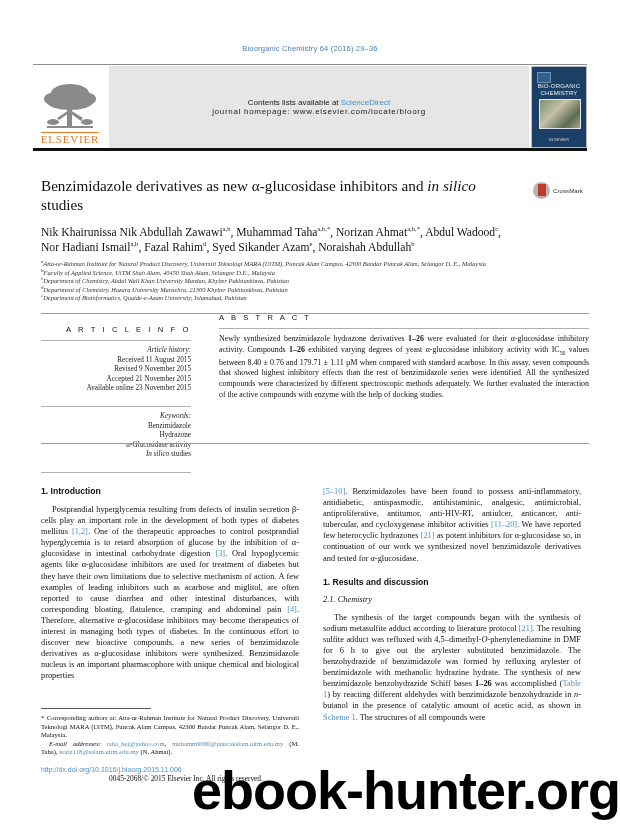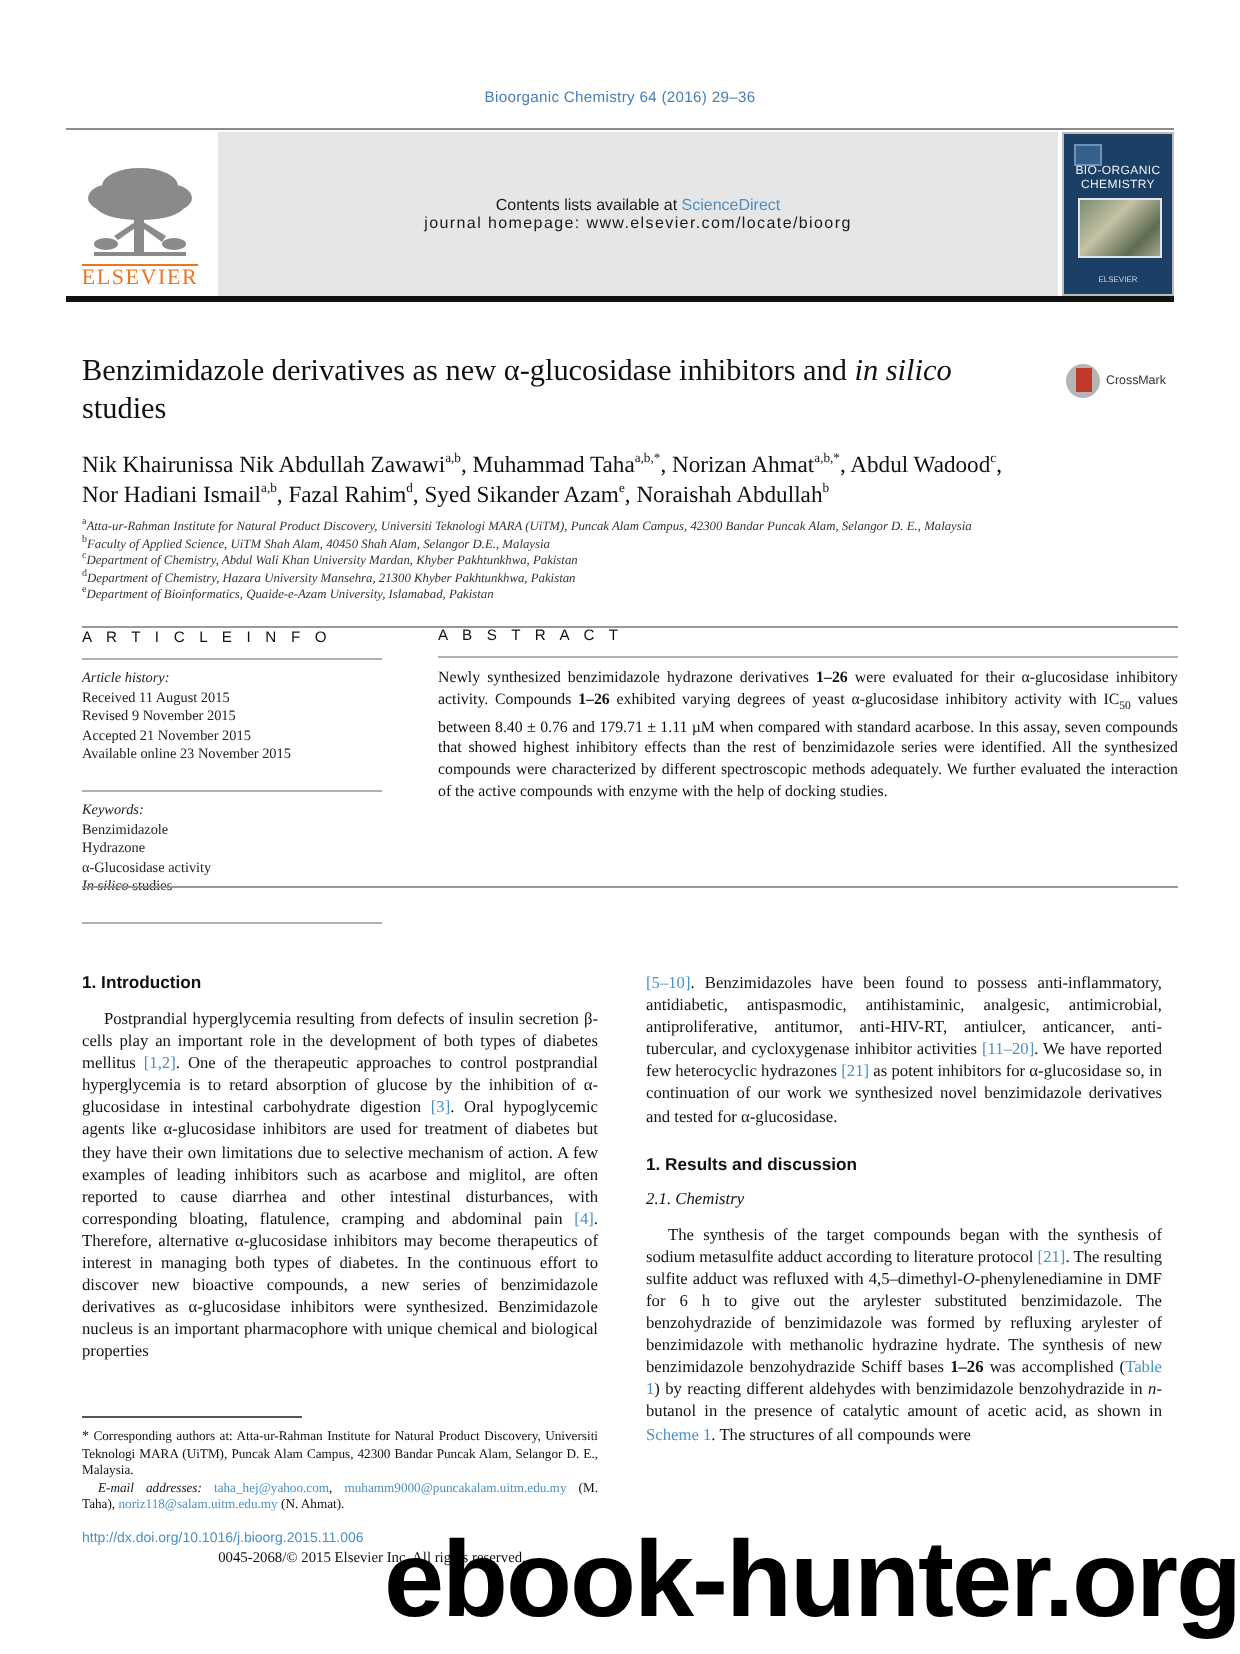--- a/index.html
+++ b/index.html
@@ -241,23 +241,24 @@
     position: absolute;
     left: 41px;
     width: 548px;
     height: 1px;
     background: #9a9a9a;
   }
   .rule-a { top: 313px; }
 
   .infocol {
     position: absolute;
-    top: 314px;
+    top: 325px;
     left: 41px;
     width: 150px;
+    text-align: right;
   }
   .abscol {
     position: absolute;
     top: 313px;
     left: 219px;
     width: 370px;
   }
   .sec-head {
     font-family: "Liberation Sans", sans-serif;
     font-size: 7.6px;

